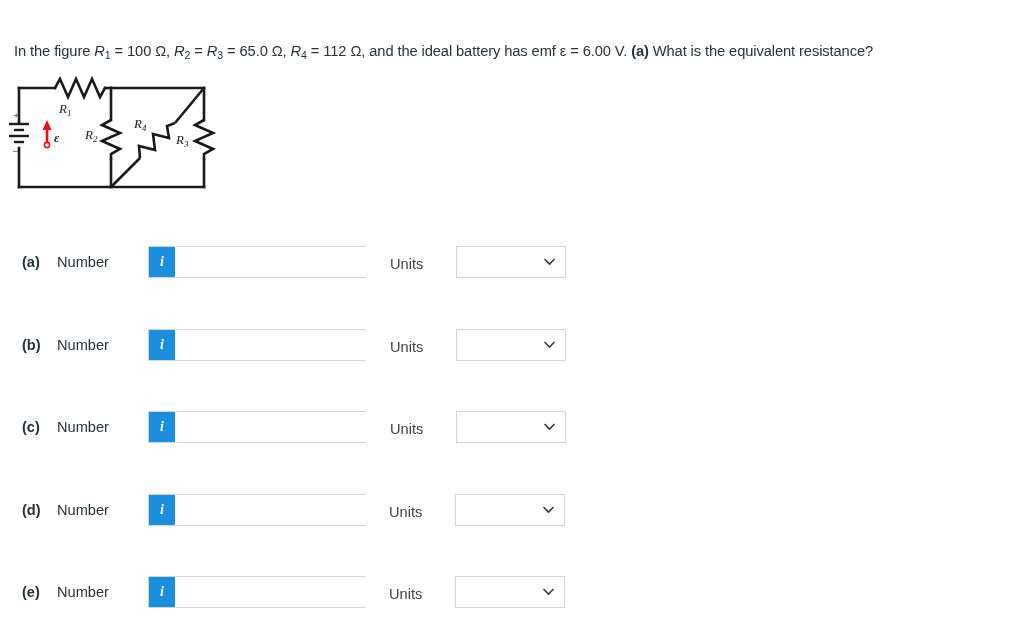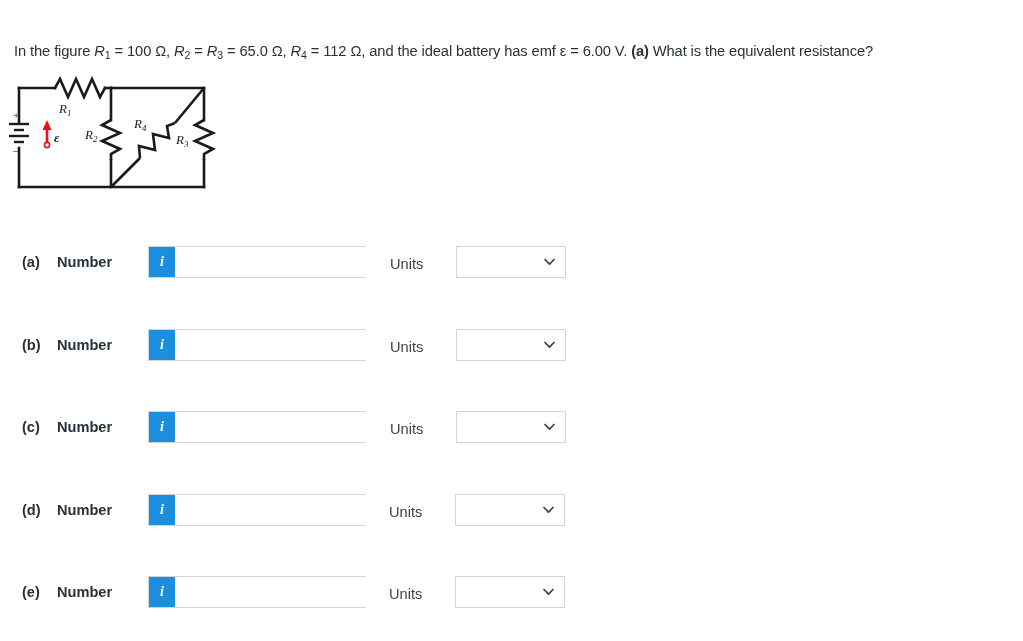--- a/index.html
+++ b/index.html
@@ -56,21 +56,21 @@
     top: 8px;
     font-size: 14.6px;
     font-weight: bold;
     color: #27313a;
   }
   .row-label {
     position: absolute;
     left: 57px;
     top: 8px;
     font-size: 14.6px;
-    font-weight: bold;
+    font-weight: normal;
     color: #27313a;
   }
   .num-group {
     position: absolute;
     left: 148px;
     top: 0;
     width: 218px;
     height: 32px;
     display: flex;
     border: 1px solid #d2d5d8;

